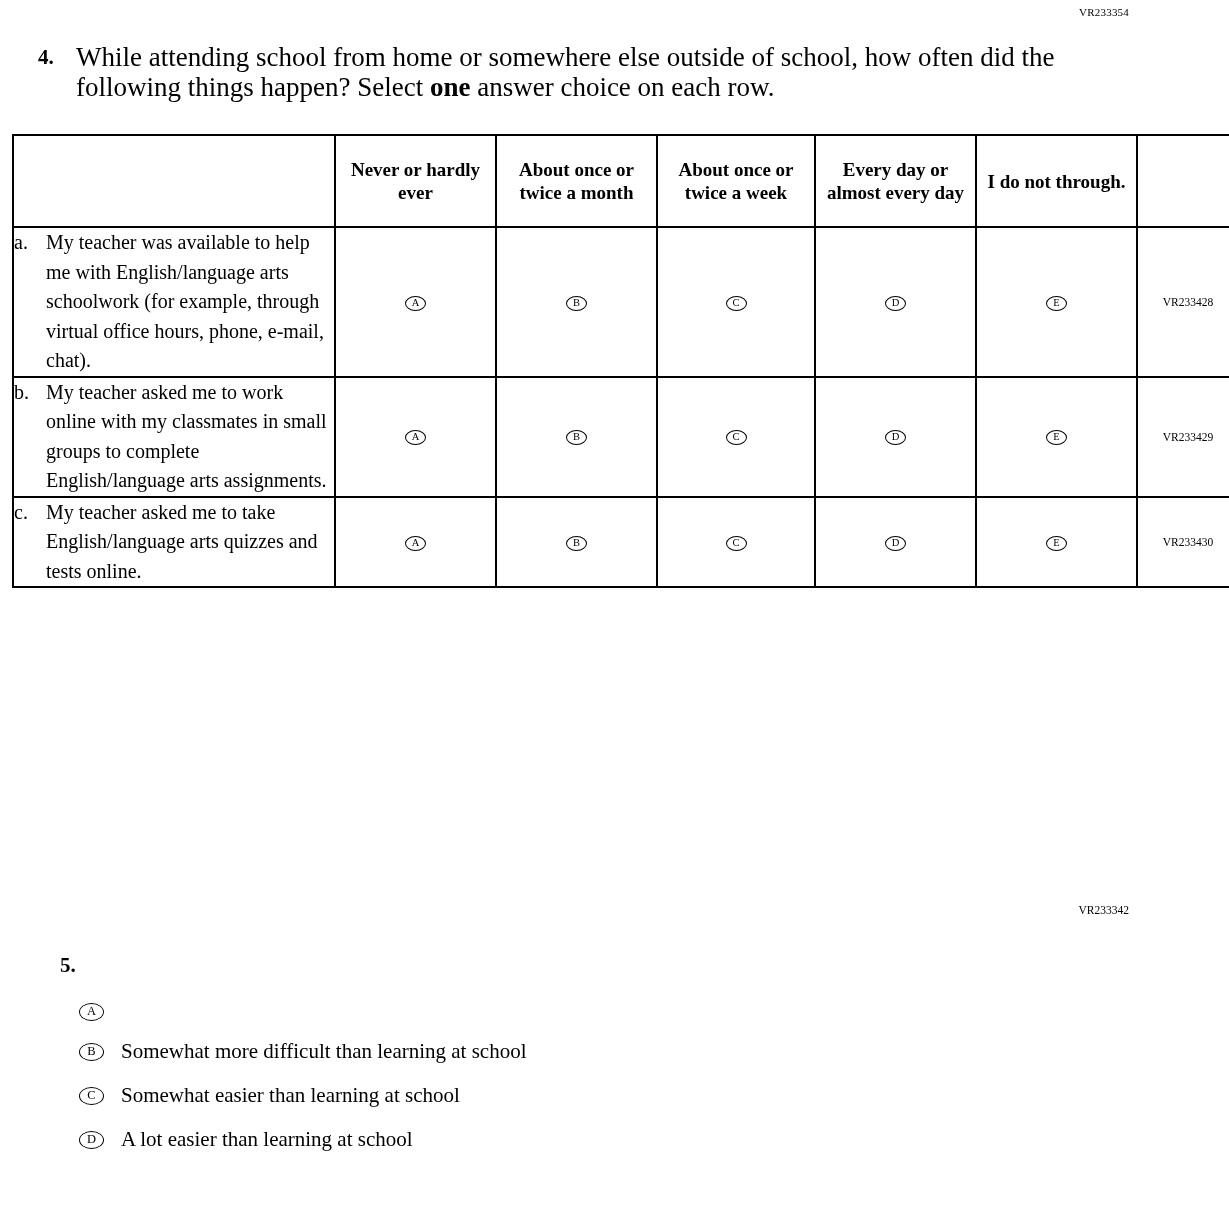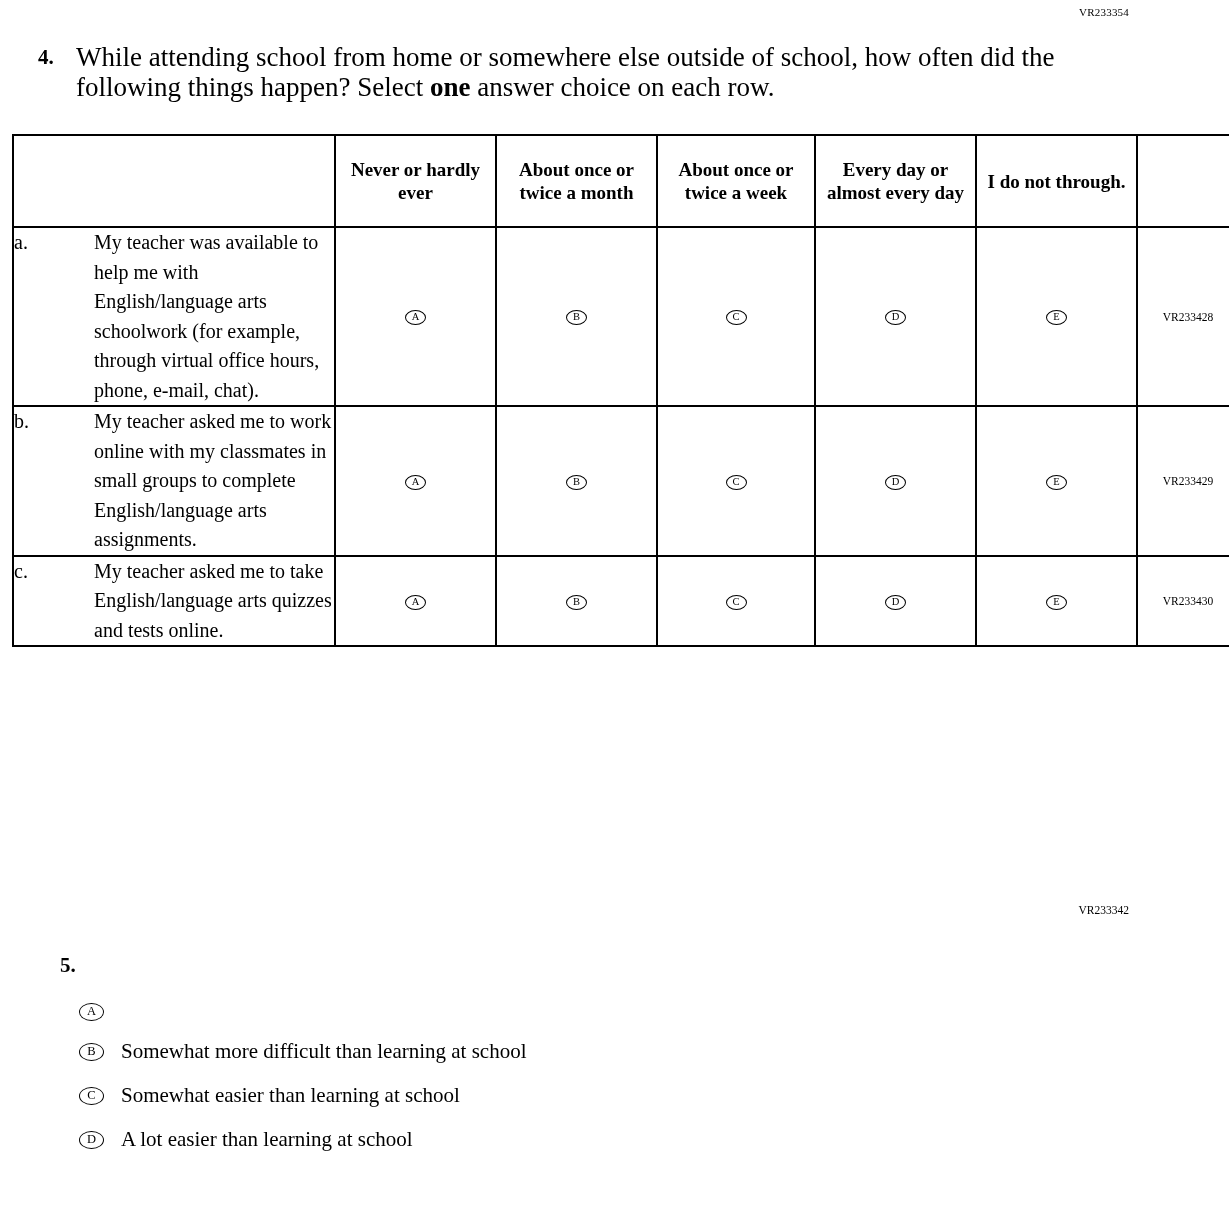--- a/index.html
+++ b/index.html
@@ -91,21 +91,21 @@
     line-height: 29.5px;
   }
   .stem-inner {
     display: flex;
     align-items: flex-start;
   }
   .stem-letter {
     width: 32px;
     flex: none;
   }
-  .stem-text { flex: 1; margin-left: 48px; }
+  .stem-text { flex: 1; }
 
   .bubble-cell { text-align: center; }
   .code-cell {
     text-align: center;
     font-size: 11.5px;
     font-family: "Liberation Serif", serif;
   }
 
   
   .bubble {

